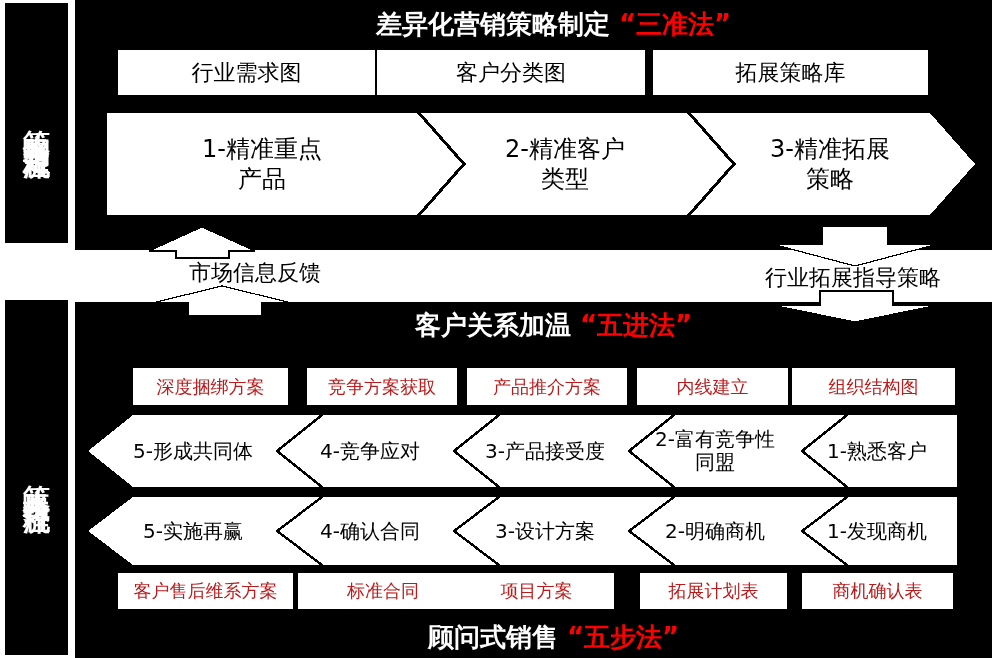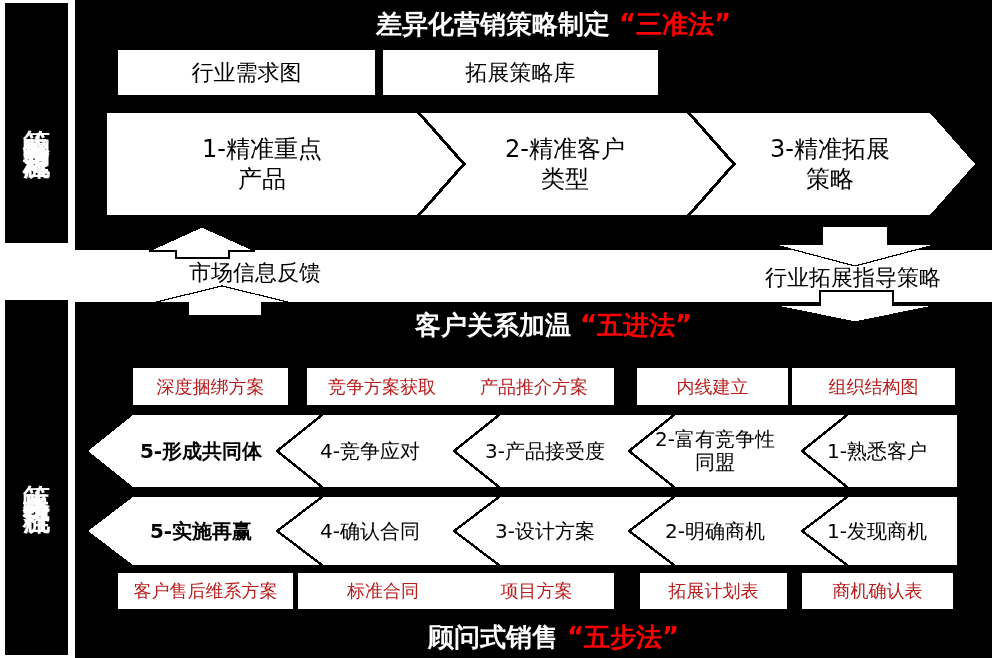--- a/index.html
+++ b/index.html
@@ -49,38 +49,38 @@
   .conn-left{left:150px;top:258px;width:210px;}
   .conn-right{left:748px;top:263px;width:210px;}
   .conn-svg{position:absolute;left:0;top:0;z-index:5;pointer-events:none;}
   .bbox{
     position:absolute;height:37px;background:#fff;color:#b91c1c;display:flex;
     align-items:center;justify-content:center;font-size:18px;white-space:nowrap;
   }
   .tools{top:66px;}
   .t-1{left:58px;width:155px;}
   .t-2{left:232px;width:150px;}
-  .t-3{left:379px;width:160px;}
+  .t-3{left:392px;width:160px;}
   .t-4{left:562px;width:151px;}
   .t-5{left:717px;width:163px;}
   .deliv{top:271px;height:36px;}
   .d-1{left:43px;width:175px;}
   .d-2{left:223px;width:170px;}
   .d-3{left:384px;width:155px;}
   .d-4{left:565px;width:147px;}
   .d-5{left:727px;width:151px;}
   .row-svg-1{position:absolute;left:13px;top:113px;}
   .row-svg-2{position:absolute;left:13px;top:195px;}
   .rstep{
     position:absolute;display:flex;align-items:center;justify-content:center;
     text-align:center;font-size:20px;color:#000;white-space:pre-line;line-height:1.15;
   }
   .r1{top:115px;height:68px;}
   .r2{top:197px;height:64px;}
-  .c1{left:36px;width:180px;font-weight:bold;}
+  .c1{left:28px;width:180px;}
   .c2{left:215px;width:160px;}
   .c3{left:390px;width:160px;}
   .c4{left:558px;width:164px;}
   .c5{left:722px;width:160px;}
   polygon{shape-rendering:crispEdges;}
 </style>
 </head>
 <body>
 
 <div class="canvas">
@@ -93,20 +93,21 @@
   </div>
 
   <div class="panel panel-top">
     <div class="panel-title pt-top">
       <span>差异化营销策略制定</span>
       <span class="red">“三准法”</span>
     </div>
 
     <div class="tboxes">
       <div class="tbox tbox-1">行业需求图</div>
+      <div class="tbox tbox-2">客户分类图</div>
       <div class="tbox tbox-3">拓展策略库</div>
     </div>
 
     <svg class="chevron-svg" width="868" height="102">
       <polygon points="0,0 310,0 355,51 310,102 0,102" fill="#ffffff"></polygon>
       <polygon points="314,0 580,0 625,51 580,102 314,102 359,51" fill="#ffffff"></polygon>
       <polygon points="584,0 823,0 868,51 823,102 584,102 629,51" fill="#ffffff"></polygon>
     </svg>
     <div class="step step-1">1-精准重点
 产品</div>

